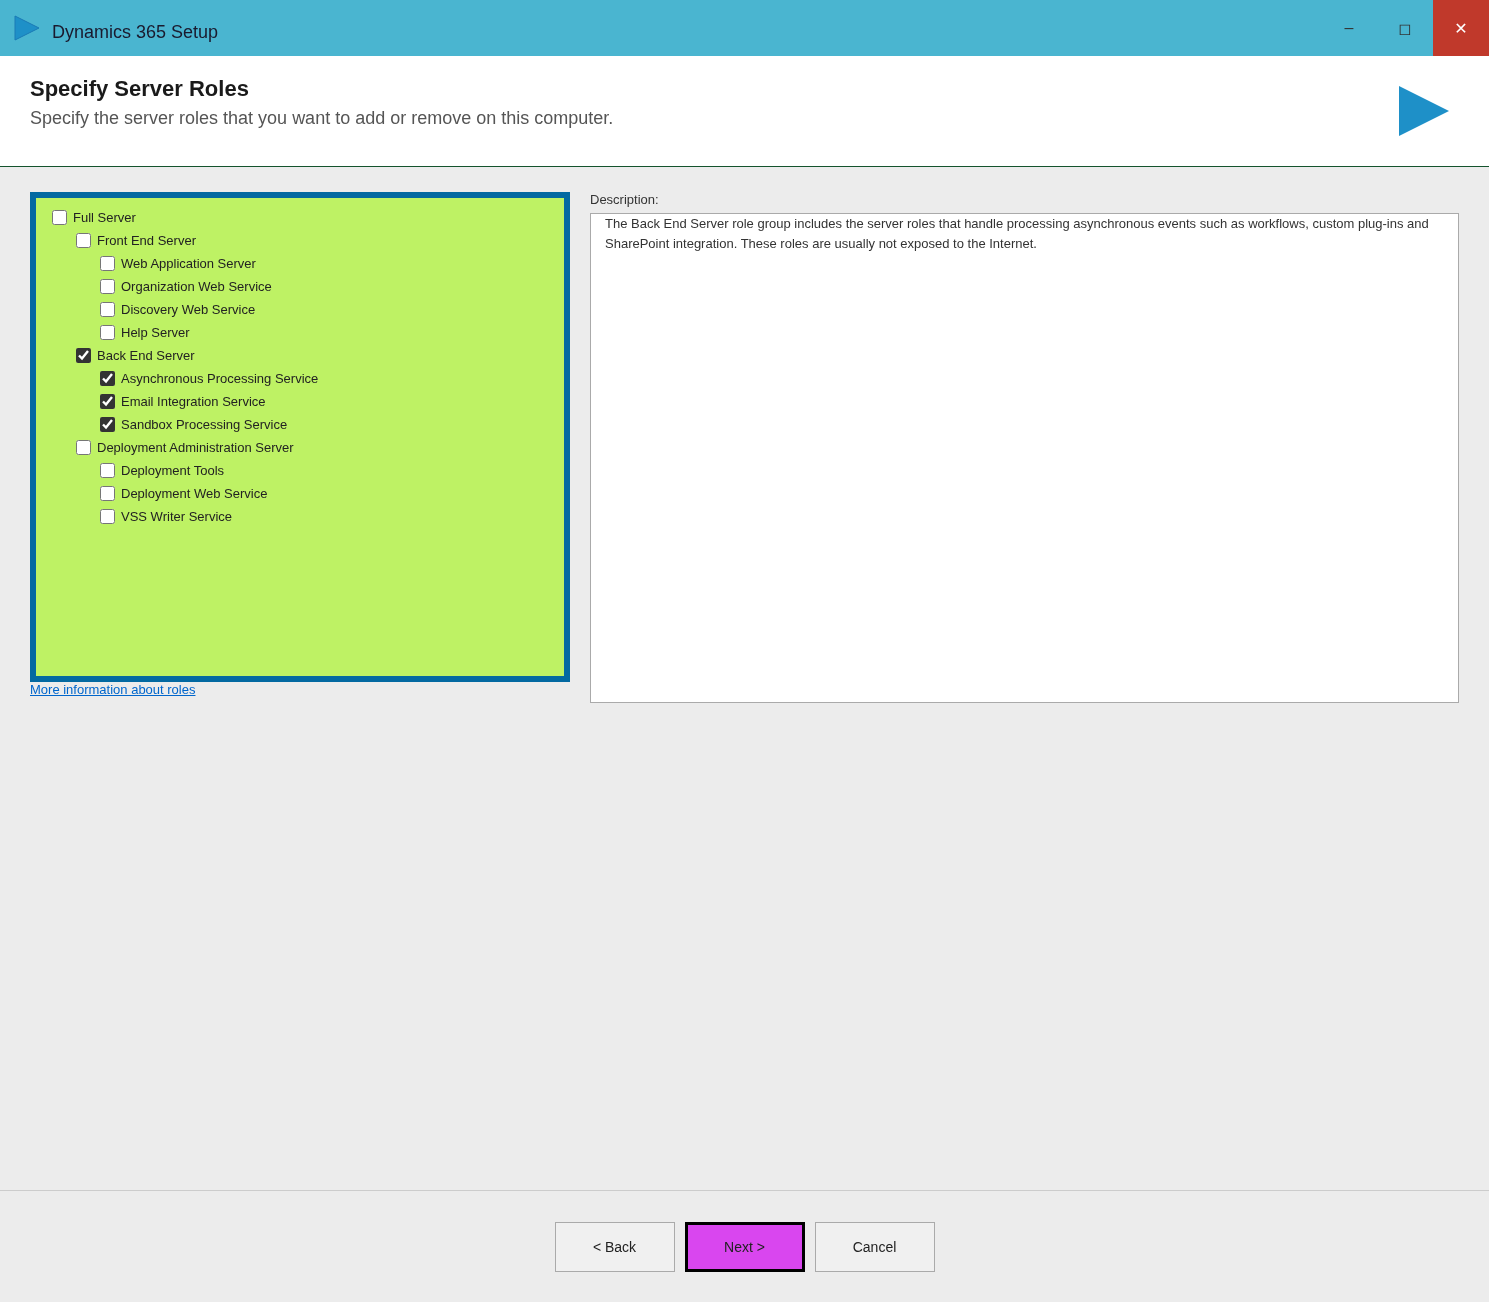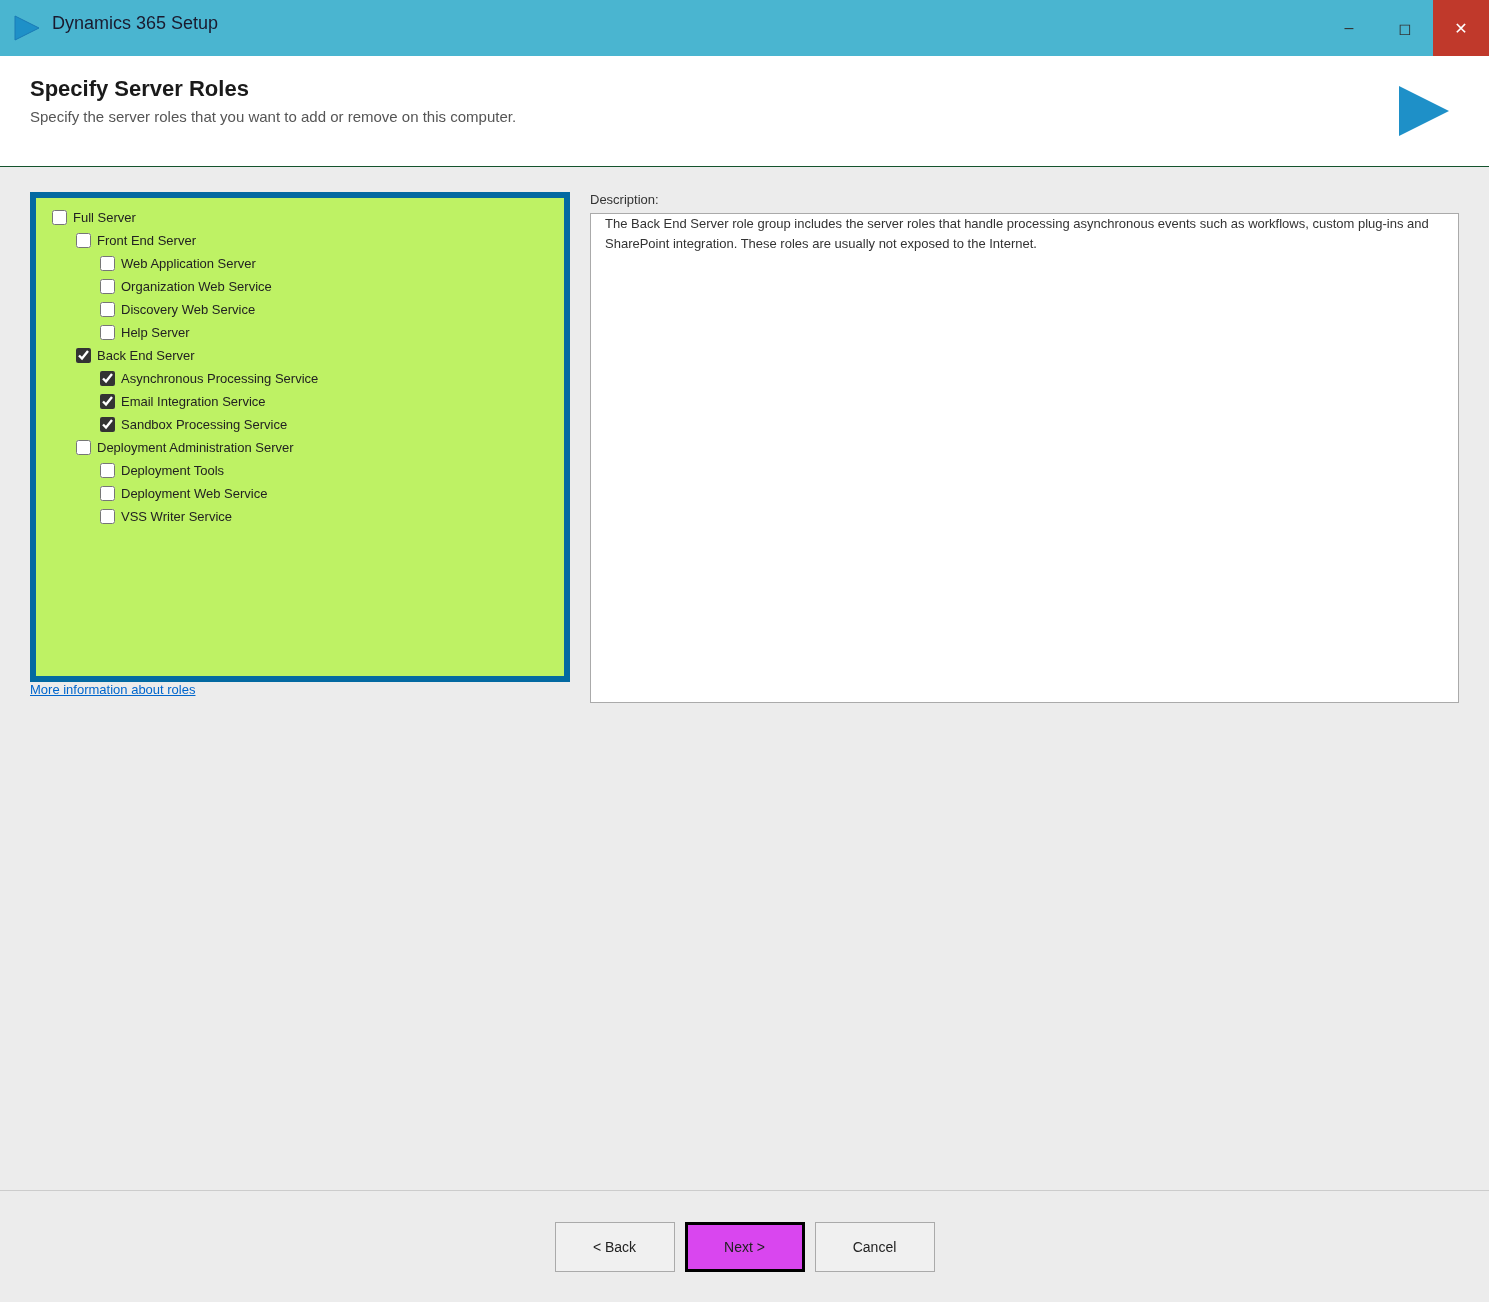--- a/index.html
+++ b/index.html
@@ -17,21 +17,21 @@
       background: #4ab5d0;
       height: 56px;
       display: flex;
       align-items: center;
       justify-content: space-between;
       padding: 0 0 0 12px;
       user-select: none;
     }
     .title-bar-left {
       display: flex;
-      align-items: flex-start;
+      align-items: flex-end;
       gap: 10px;
     }
     .title-bar-icon {
       width: 30px;
       height: 30px;
       display: flex;
       align-items: center;
       justify-content: center;
     }
     .title-bar-text {
@@ -76,21 +76,21 @@
       border-bottom: 1px solid #14532d;
       min-height: 110px;
     }
     .header-text h1 {
       font-size: 22px;
       font-weight: 700;
       color: #1a1a1a;
       margin-bottom: 6px;
     }
     .header-text p {
-      font-size: 15px;
+      font-size: 18px;
       color: #555;
     }
     .header-logo {
       width: 70px;
       height: 70px;
       display: flex;
       align-items: center;
       justify-content: center;
     }
 

